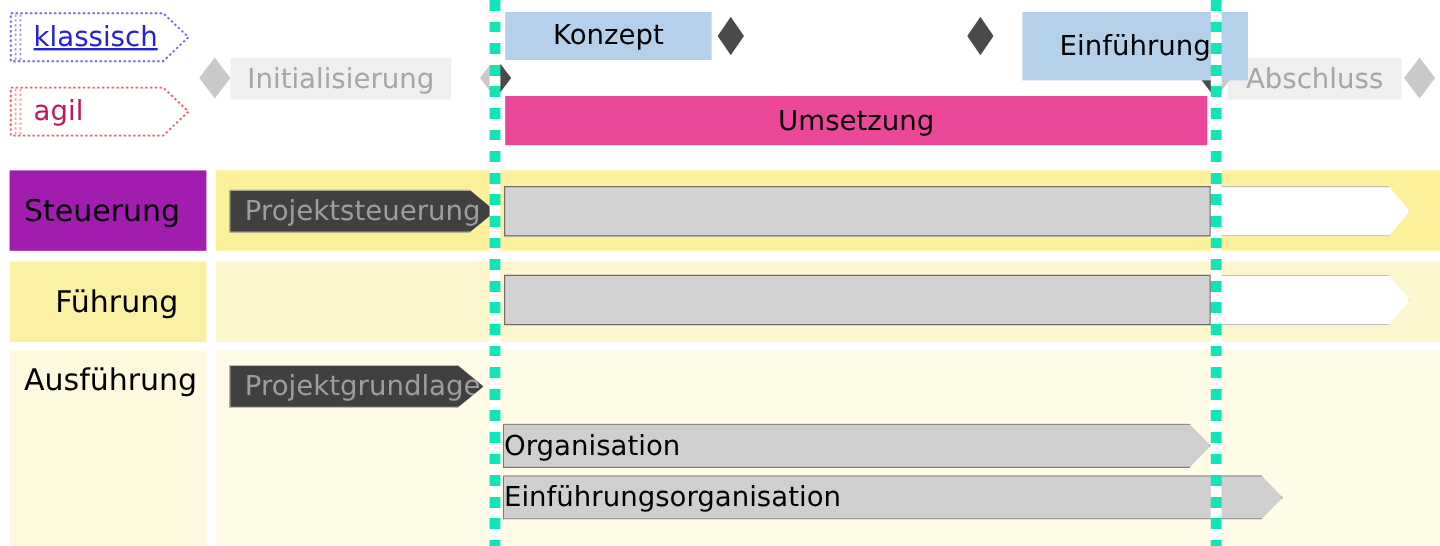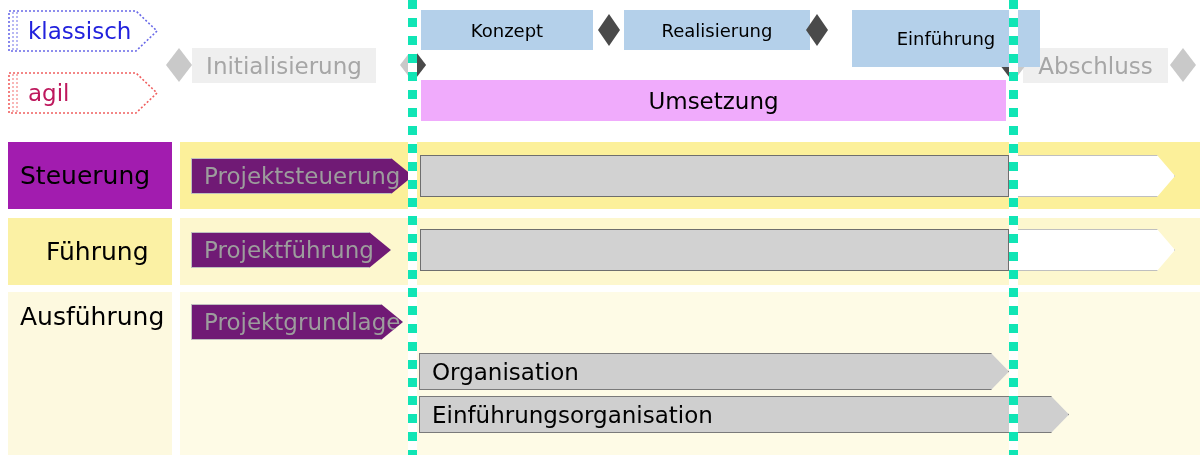--- a/index.html
+++ b/index.html
@@ -42,35 +42,35 @@
   .dotchev svg{position:absolute;left:0;top:0;overflow:visible;}
   .dotchev span{position:relative;z-index:2;}
 
   
   .diamond{width:26px;height:34px;}
 
   
   .greybox{background:#EFEFEF;color:#A6A6A6;font-size:23px;}
 
   
-  .bluebox{background:#B4D0EA;color:#000;font-size:18px;}
+  .bluebox{background:#B4D0EA;color:#000;font-size:23px;}
 
   
-  .pinkbox{background:#f0abfc;color:#000;font-size:23px;}
+  .pinkbox{background:#ec4899;color:#000;font-size:23px;}
 
   
-  .wbox{background:#701a75;color:#9D9D9D;font-size:23px;padding-left:12px;}
+  .wbox{background:#404040;color:#9D9D9D;font-size:23px;padding-left:12px;}
   .wbox-border{border:1px solid #BFBFBF;}
 
   
   .greybar{background:#D2D2D2;border:1px solid #6E6E6E;}
   .whitebar{background:#ffffff;border:1px solid #BFBFBF;}
 
   
-  .greychev{background:#CFCFCF;color:#000;font-size:23px;padding-left:12px;}
+  .greychev{background:#CFCFCF;color:#000;font-size:23px;padding-left:0;}
 
   
   .cyanline{width:9px;background:
      repeating-linear-gradient(to bottom,#10E5B5 0 9px, #ffffff 9px 18px);}
 
   .nowrap{white-space:nowrap;}
 </style>
 </head>
 <body>
 
@@ -89,21 +89,21 @@
   <div class="abs catlabel cat3" style="top:292px;height:163px;padding-top:10px;padding-left:12px;display:flex;align-items:flex-start;">
     <span class="nowrap">Ausführung</span>
   </div>
 
   <div class="abs dotchev lft" style="left:8px;top:10px;width:150px;height:42px;">
     <svg width="150" height="42">
       <polygon points="1,1 128,1 149,21 128,41 1,41" fill="none" stroke="#6A6AE8" stroke-width="1.6" stroke-dasharray="2 2"></polygon>
       <line x1="5" y1="2" x2="5" y2="40" stroke="#9B9BEE" stroke-width="1.4" stroke-dasharray="2 2"></line>
       <line x1="9" y1="2" x2="9" y2="40" stroke="#9B9BEE" stroke-width="1.4" stroke-dasharray="2 2"></line>
     </svg>
-    <span class="nowrap" style="color:#2222DD;margin-left:6px;">klassisch</span>
+    <span class="nowrap" style="color:#2222DD;margin-left:6px;text-decoration:underline;">klassisch</span>
   </div>
 
   <div class="abs dotchev lft" style="left:8px;top:72px;width:150px;height:42px;">
     <svg width="150" height="42">
       <polygon points="1,1 128,1 149,21 128,41 1,41" fill="none" stroke="#F06060" stroke-width="1.6" stroke-dasharray="2 2"></polygon>
       <line x1="5" y1="2" x2="5" y2="40" stroke="#F59A9A" stroke-width="1.4" stroke-dasharray="2 2"></line>
       <line x1="9" y1="2" x2="9" y2="40" stroke="#F59A9A" stroke-width="1.4" stroke-dasharray="2 2"></line>
     </svg>
     <span class="nowrap" style="color:#be185d;margin-left:6px;">agil</span>
   </div>
@@ -134,44 +134,38 @@
     <polygon points="13,0 26,17 13,34 0,17" fill="#C9C9C9"></polygon>
   </svg>
 
   <div class="abs bluebox ctr" style="left:421px;top:10px;width:172px;height:40px;">
     <span class="nowrap">Konzept</span>
   </div>
   <svg class="abs" style="left:598px;top:14px;width:22px;height:32px;" viewBox="0 0 22 32">
     <polygon points="11,0 22,16 11,32 0,16" fill="#4A4A4A"></polygon>
   </svg>
 
-  <div class="abs bluebox ctr" style="left:624px;top:10px;width:186px;height:40px;">
-    <span class="nowrap">Realisierung</span>
-  </div>
   <svg class="abs" style="left:806px;top:14px;width:22px;height:32px;" viewBox="0 0 22 32">
     <polygon points="11,0 22,16 11,32 0,16" fill="#4A4A4A"></polygon>
   </svg>
 
   <div class="abs bluebox ctr" style="left:852px;top:10px;width:188px;height:57px;">
     <span class="nowrap">Einführung</span>
   </div>
 
   <div class="abs pinkbox ctr" style="left:421px;top:80px;width:585px;height:41px;">
     <span class="nowrap">Umsetzung</span>
   </div>
 
   <div class="abs wbox wbox-border lft chev-lite" style="left:191px;top:158px;width:222px;height:36px;">
     <span class="nowrap">Projektsteuerung</span>
   </div>
   <div class="abs whitebar chev" style="left:420px;top:155px;width:755px;height:42px;"></div>
   <div class="abs greybar" style="left:420px;top:155px;width:589px;height:42px;"></div>
 
-  <div class="abs wbox wbox-border lft chev-lite" style="left:191px;top:232px;width:200px;height:36px;">
-    <span class="nowrap">Projektführung</span>
-  </div>
   <div class="abs whitebar chev" style="left:420px;top:229px;width:755px;height:42px;"></div>
   <div class="abs greybar" style="left:420px;top:229px;width:589px;height:42px;"></div>
 
   <div class="abs wbox wbox-border lft chev-lite" style="left:191px;top:304px;width:212px;height:36px;">
     <span class="nowrap">Projektgrundlagen</span>
   </div>
 
   <div class="abs greychev lft chev" style="left:419px;top:353px;width:590px;height:37px;border:1px solid #7A7A7A;">
     <span class="nowrap">Organisation</span>
   </div>

